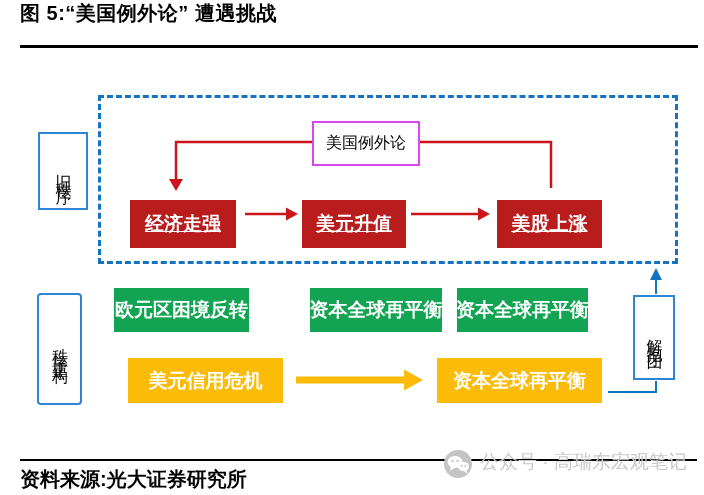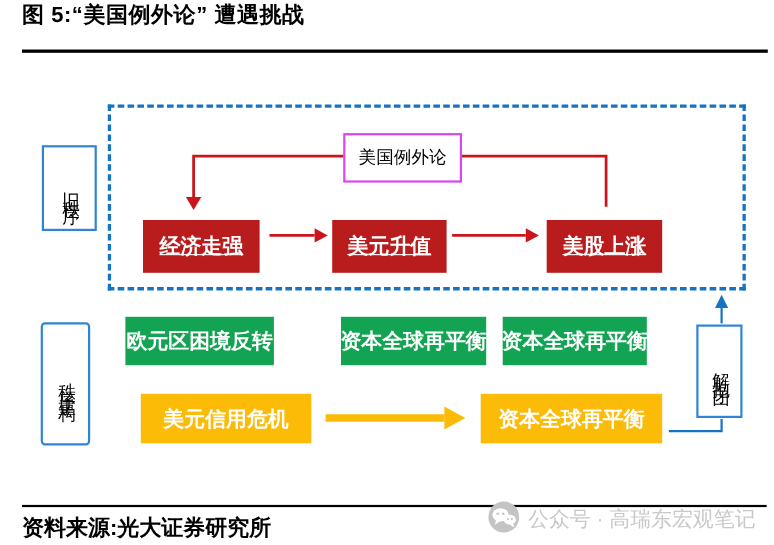--- a/index.html
+++ b/index.html
@@ -81,21 +81,21 @@
   .footer-rule {
     left: 20px; top: 459px; width: 677px; height: 2px;
     background: #000;
   }
   .source-line {
     left: 20px; top: 466px;
     font-size: 20px; font-weight: bold; color: #000;
   }
   .watermark {
     left: 443px; top: 449px; width: 255px; height: 36px;
-    display: flex; align-items: flex-end; gap: 7px;
+    display: flex; align-items: flex-start; gap: 7px;
     color: #C9C9C9; font-size: 19px; white-space: nowrap;
   }
   .watermark svg { flex: 0 0 auto; }
 </style>
 </head>
 <body>
 
 <div class="abs fig-title">图 5:“美国例外论” 遭遇挑战</div>
 <div class="abs title-rule"></div>
 

